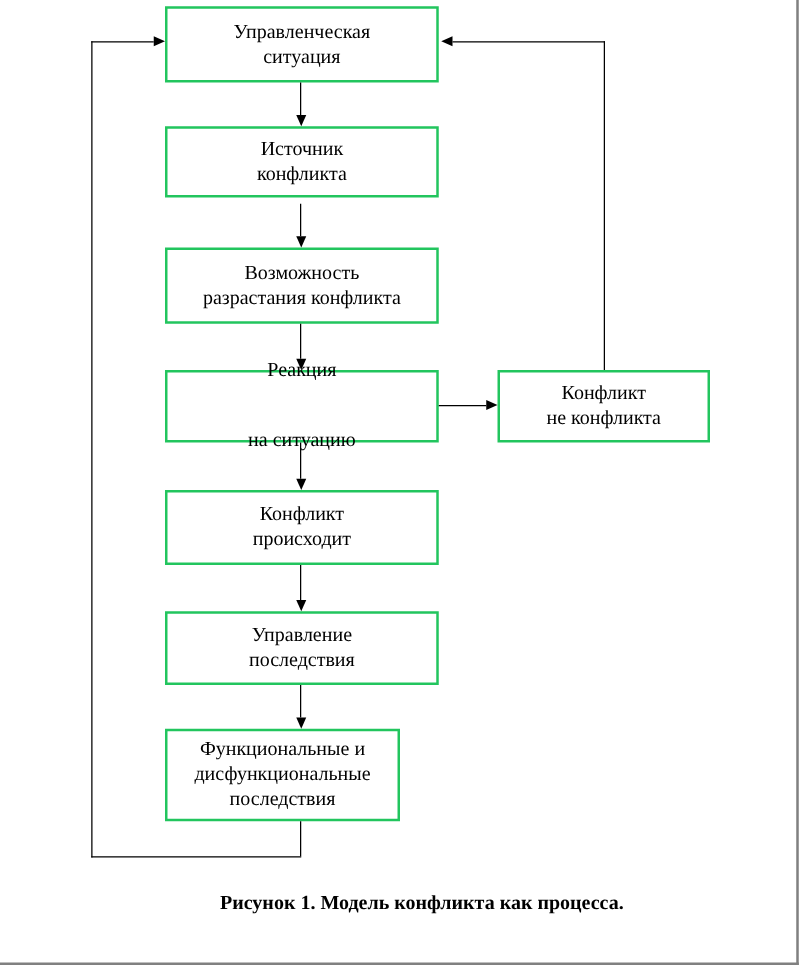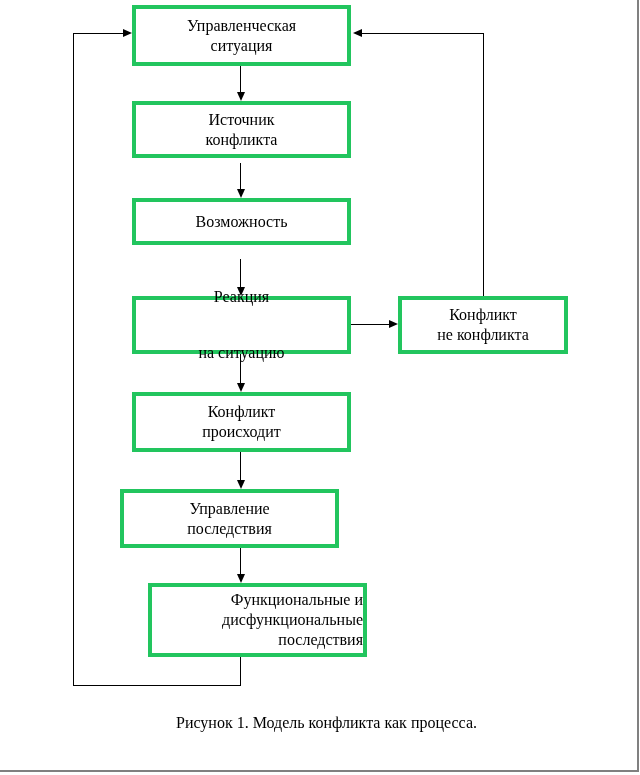--- a/index.html
+++ b/index.html
@@ -12,21 +12,21 @@
     position: relative;
     width: 640px;
     height: 775px;
     background: #ffffff;
     overflow: hidden;
   }
   
   .node {
     position: absolute;
     box-sizing: border-box;
-    border: 4px solid #22c55e;
+    border: 2px solid #22c55e;
     background: #ffffff;
     display: flex;
     flex-direction: column;
     align-items: center;
     justify-content: center;
     text-align: center;
     font-size: 16px;
     line-height: 20px;
     color: #000000;
   }
@@ -63,62 +63,64 @@
     background: #808080;
   }
   .caption {
     position: absolute;
     left: 176px;
     top: 713px;
     font-size: 16px;
     line-height: 20px;
     color: #000000;
     white-space: nowrap;
+    font-weight: bold;
   }
 </style>
 </head>
 <body>
 
 <div class="page">
 
   <div class="node" style="left:132px; top:5px; width:219px; height:61px;">
     <span>Управленческая</span>
     <span>ситуация</span>
   </div>
 
   <div class="node" style="left:132px; top:101px; width:219px; height:57px;">
     <span>Источник</span>
     <span>конфликта</span>
   </div>
 
-  <div class="node" style="left:132px; top:198px; width:219px; height:47px;">
+  <div class="node" style="left:132px; top:198px; width:219px; height:61px;">
     <span>Возможность</span>
+    <span>разрастания конфликта</span>
   </div>
 
   <div class="node" style="left:132px; top:296px; width:219px; height:58px;gap:36px;">
     <span>Реакция</span>
     <span>на ситуацию</span>
   </div>
 
   <div class="node" style="left:398px; top:296px; width:170px; height:58px;">
     <span>Конфликт</span>
     <span>не конфликта</span>
   </div>
 
   <div class="node" style="left:132px; top:392px; width:219px; height:60px;">
     <span>Конфликт</span>
     <span>происходит</span>
   </div>
 
-  <div class="node" style="left:120px; top:489px; width:219px; height:59px;">
+  <div class="node" style="left:132px; top:489px; width:219px; height:59px;">
     <span>Управление</span>
     <span>последствия</span>
   </div>
 
-  <div class="node" style="left:148px; top:583px; width:219px; height:74px;align-items:flex-end;">
+  <div class="node" style="left:132px; top:583px; width:188px; height:74px;">
     <span>Функциональные и</span>
     <span>дисфункциональные</span>
     <span>последствия</span>
   </div>
 
   <div>
     <div class="seg" style="left:240px; top:66px;  width:1px; height:26px;"></div>
     <div class="ah ah-down" style="left:237px; top:92px;"></div>
   </div>
   <div>

